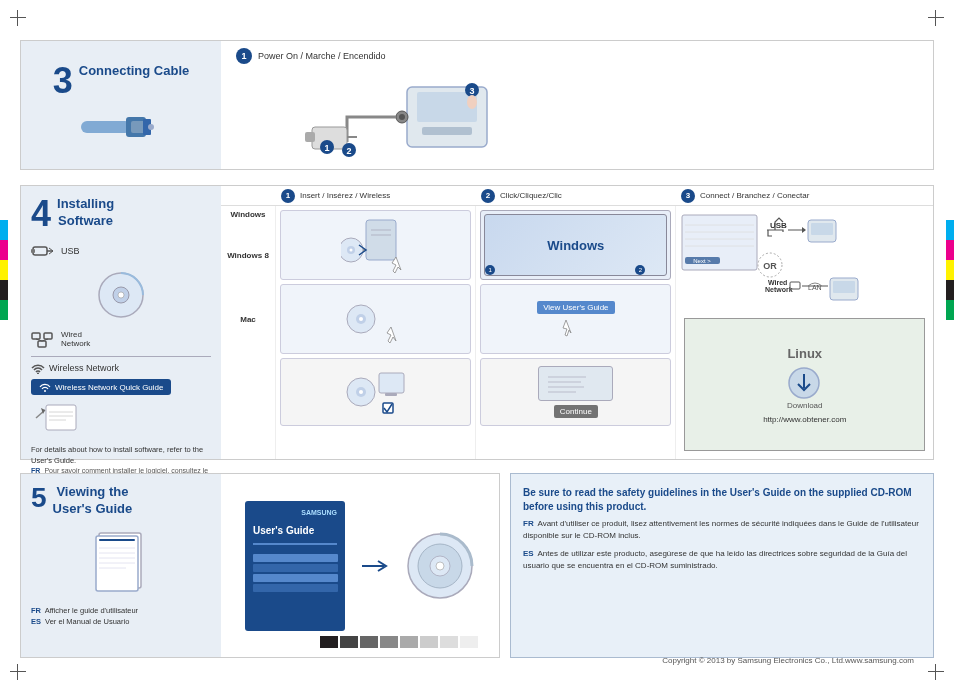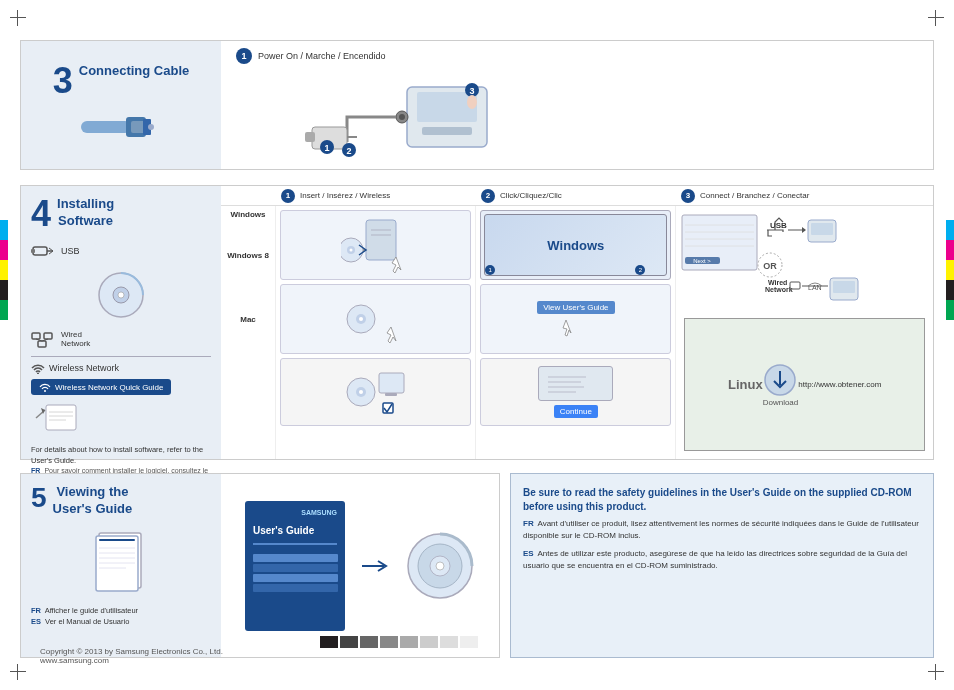--- a/index.html
+++ b/index.html
@@ -201,20 +201,21 @@
       display: flex;
       flex-direction: column;
     }
 
     .linux-section {
       background: #e8f0e8;
       border: 1px solid #999;
       margin: 4px;
       padding: 8px;
       display: flex;
+      flex-direction: column;
       align-items: center;
       justify-content: center;
       flex: 1;
     }
 
     .download-icon-area {
       display: flex;
       flex-direction: column;
       align-items: center;
       margin: 5px 0;
@@ -278,21 +279,20 @@
     
     .footer {
       position: absolute;
       bottom: 5px;
       left: 20px;
       right: 20px;
       display: flex;
       justify-content: flex-end;
       font-size: 8px;
       color: #555;
-      flex-direction: column;
     }
 
     
     .bottom-color-bar {
       position: absolute;
       bottom: 22px;
       left: 300px;
       display: flex;
       gap: 2px;
     }
@@ -320,21 +320,21 @@
       background: #5588cc;
       color: white;
       border: none;
       border-radius: 2px;
       padding: 2px 6px;
       font-size: 8px;
       cursor: pointer;
     }
 
     .continue-btn {
-      background: #3b82f6;
+      background: #737373;
       color: white;
       border: none;
       border-radius: 2px;
       padding: 2px 6px;
       font-size: 8px;
       cursor: pointer;
     }
 
     .windows-diag {
       background: linear-gradient(135deg, #c8d8ee 0%, #dde8f5 100%);

